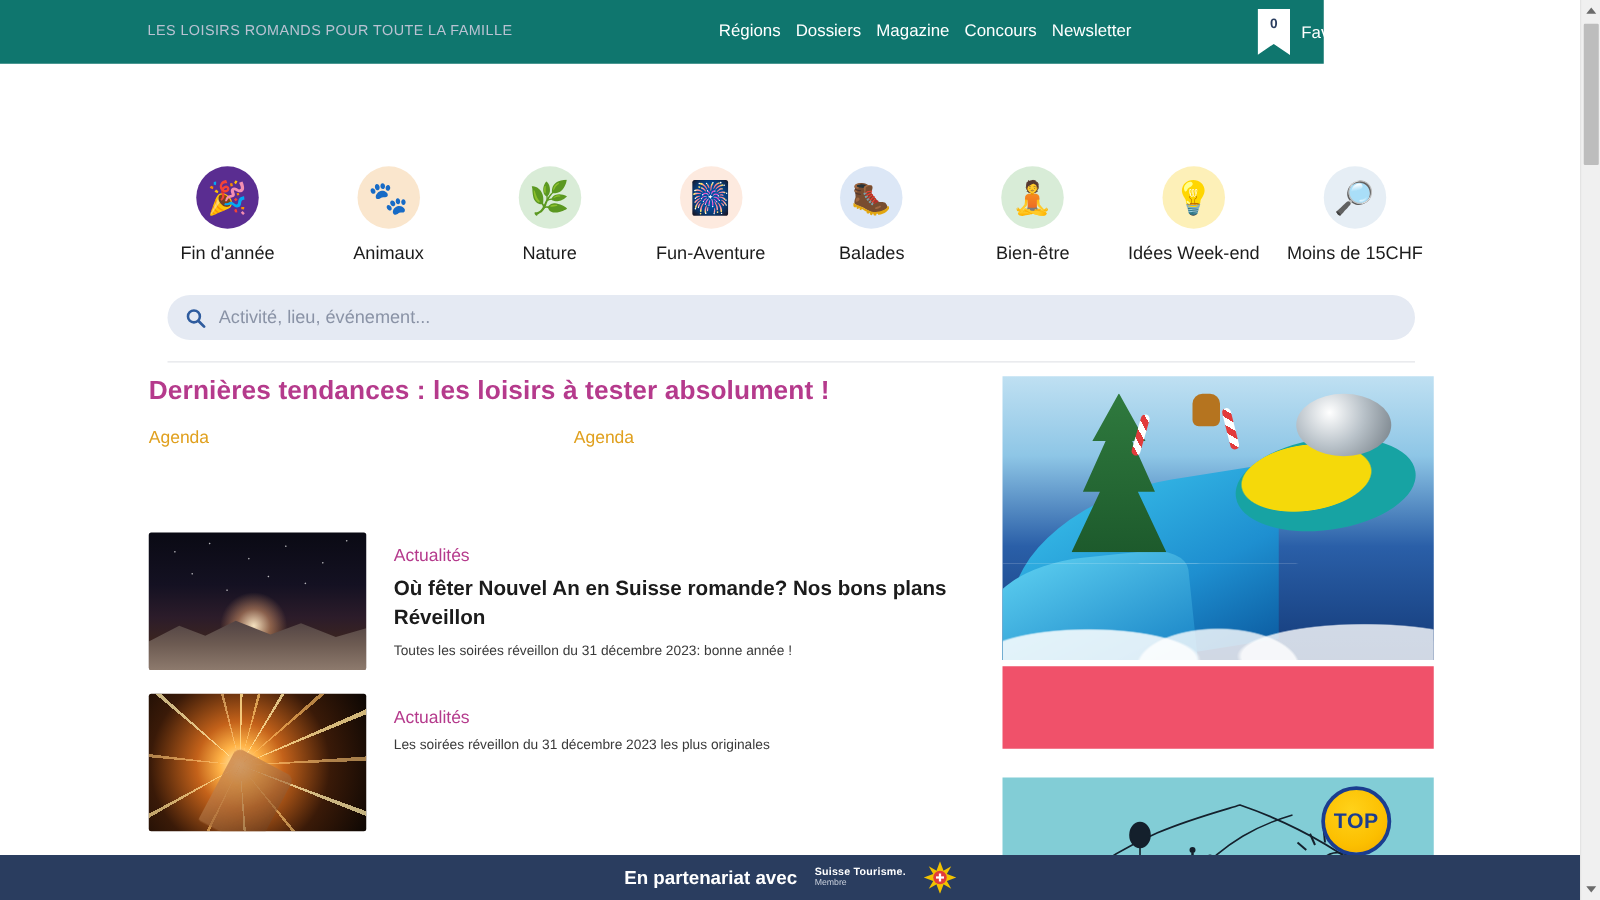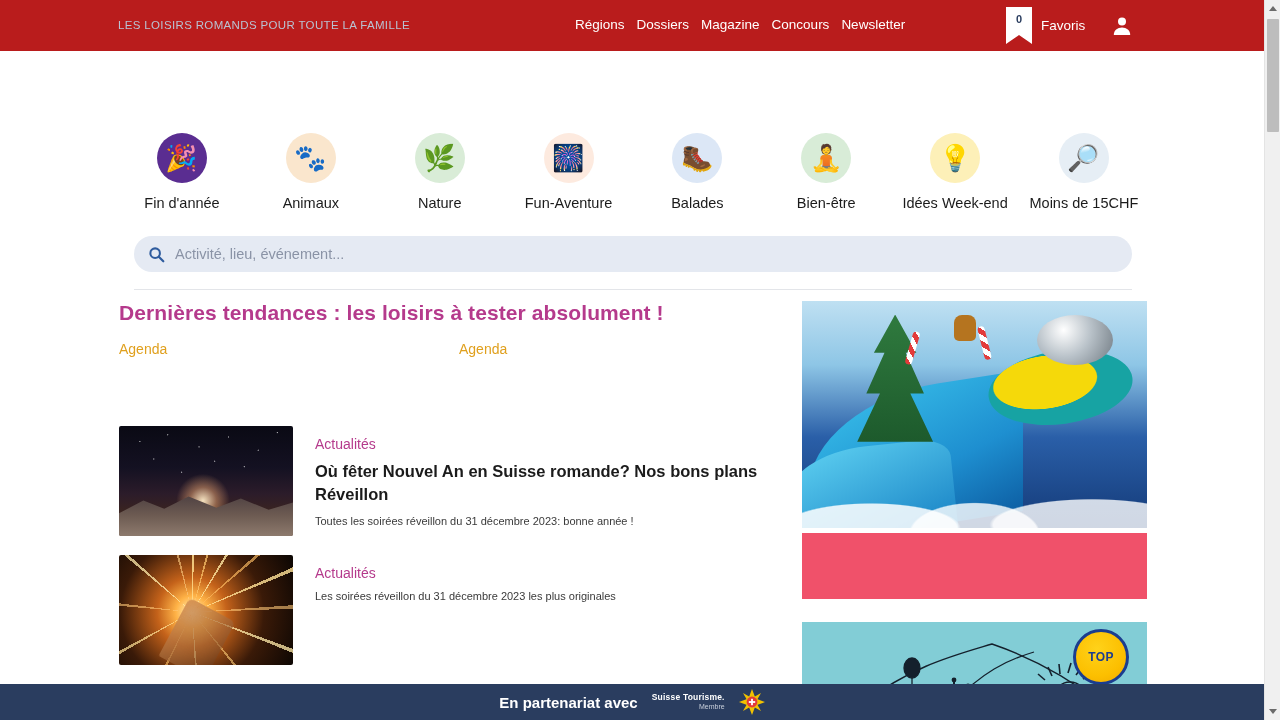--- a/index.html
+++ b/index.html
@@ -7,22 +7,22 @@
     width: 1280px; height: 720px;
     overflow: hidden;
     font-family: "Liberation Sans", sans-serif;
     background: #ffffff;
   }
   .page { position: relative; width: 1280px; height: 720px; overflow: hidden; background:#fff;}
 
   
   .topbar {
     position: absolute; top: 0; left: 0;
-    width: 1264px; height: 51px;
-    background: #b91c1c;
+    width: 1059px; height: 51px;
+    background: #0f766e;
     display: flex; align-items: center;
   }
   .tagline {
     position: absolute; left: 118px; top: 19px;
     color: #b9c2d2; font-size: 11.5px; letter-spacing: 0.35px;
     font-weight: 400; text-transform: uppercase; white-space: nowrap;
   }
   .topnav {
     position: absolute; left: 575px; top: 17px;
     display: flex; gap: 12px; align-items: center;
@@ -259,35 +259,35 @@
   }
   .ad2 { width: 345px; height: 66px; background: #f0516a; margin-top: 5px; }
   .ad3 {
     width: 345px; height: 82px; background: #82cdd6;
     margin-top: 23px; position: relative; overflow: hidden;
   }
   .ad3 .hills {
     position:absolute; left:0; bottom:0; width:100%; height:100%;
   }
   .ad3 .topbadge {
-    position:absolute; right:18px; top:7px;
+    position:absolute; right:34px; top:7px;
     width: 56px; height: 56px; border-radius: 50%;
     background: radial-gradient(circle at 42% 34%, #ffd21a 0%, #fcbf00 62%, #f0a800 100%);
     border: 3px solid #1b3d8f;
     display:flex; align-items:center; justify-content:center;
-    font-size: 12px; font-weight: 800; color:#1b3d8f; letter-spacing:.4px;
+    font-size: 17px; font-weight: 800; color:#1b3d8f; letter-spacing:.4px;
   }
 
   
   .footer {
     position: absolute; left: 0; bottom: 0; width: 1264px; height: 36px;
     background: #2a3d5f; display: flex; align-items: center; justify-content: center; gap: 14px;
   }
   .footer .ftext { color:#ffffff; font-size: 15px; font-weight: 700; }
-  .footer .st { display:flex; flex-direction: column; align-items:flex-end; line-height:1.1; }
+  .footer .st { display:flex; flex-direction: column; align-items:flex-start; line-height:1.1; }
   .footer .st .n { color:#ffffff; font-size: 8.5px; font-weight:700; letter-spacing:.2px;}
   .footer .st .m { color:#c8cfdb; font-size: 7px; }
   .footer .sun { width: 26px; height: 26px; position: relative; }
 
   
   .sb-track {
     position: absolute; top: 0; right: 0; width: 16px; height: 720px;
     background: #f0f0f0; border-left: 1px solid #e4e4e4;
   }
   .sb-up, .sb-down {

